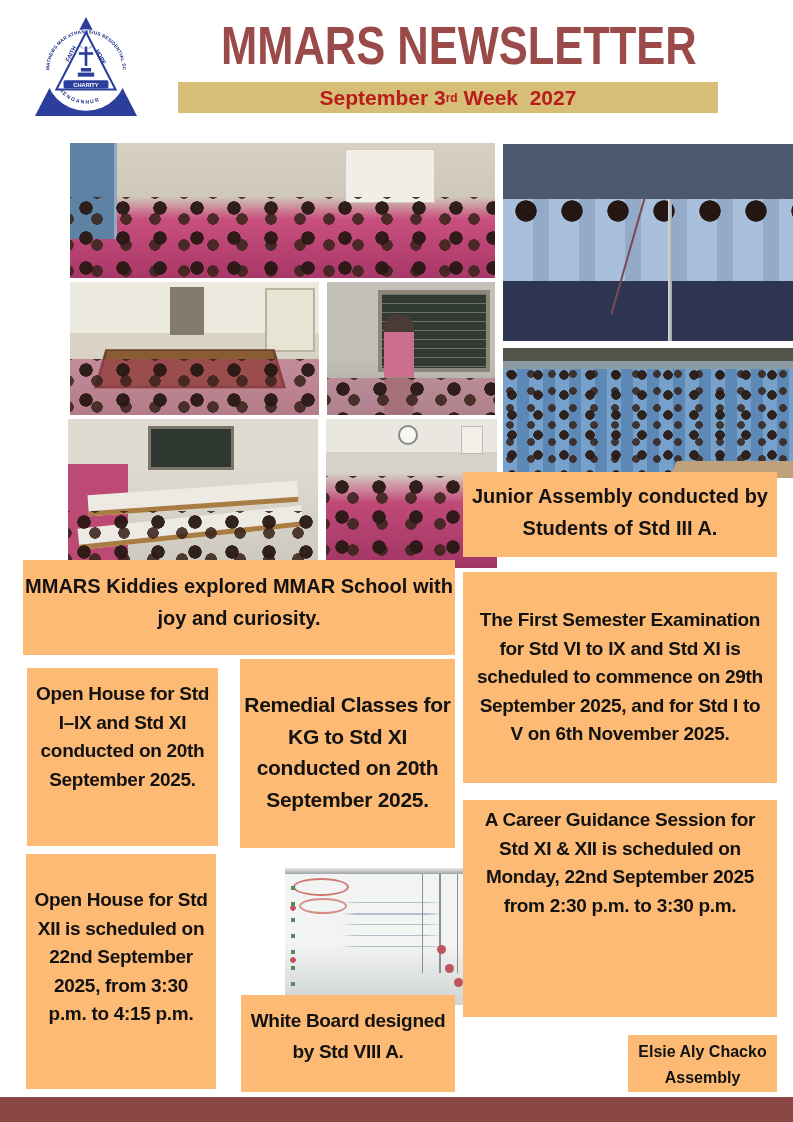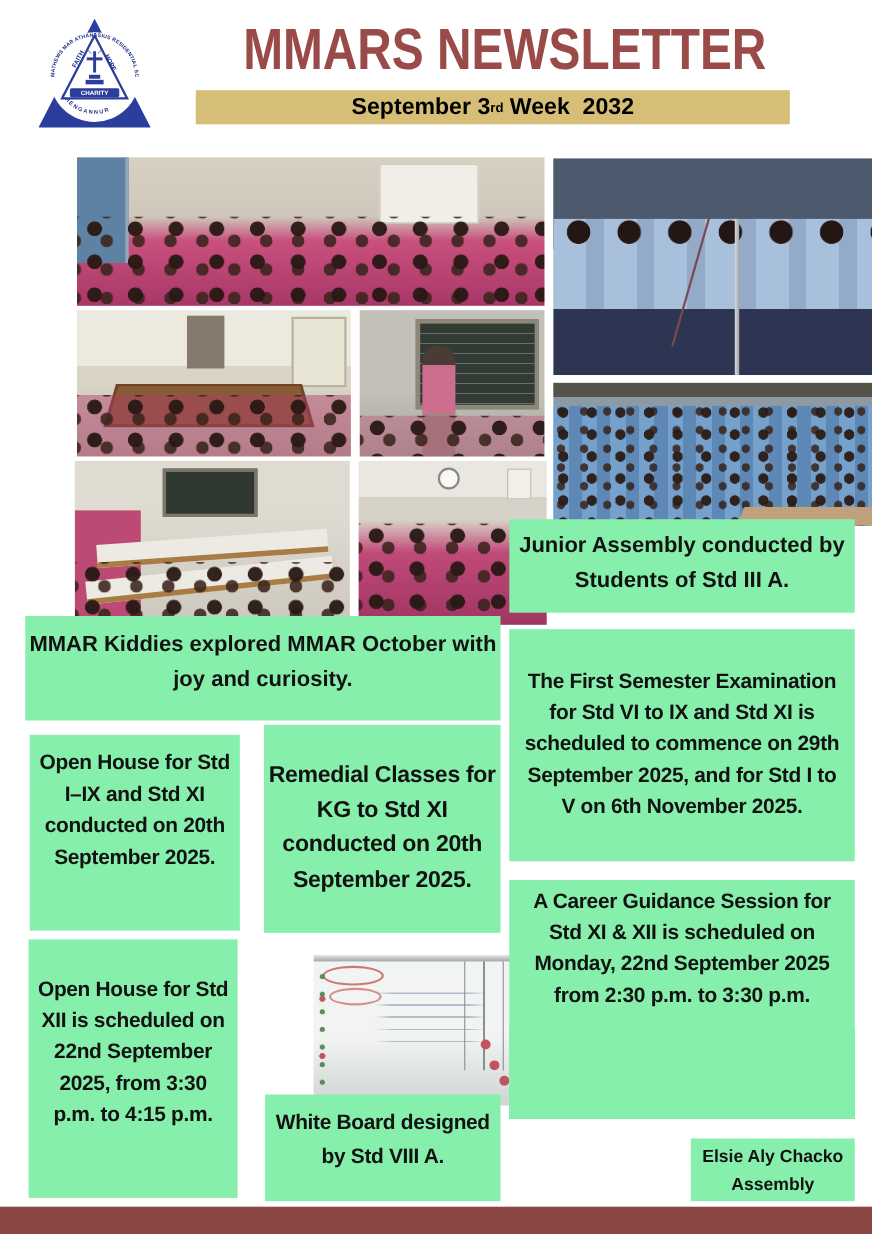--- a/index.html
+++ b/index.html
@@ -7,21 +7,21 @@
         font-family:"Liberation Sans", sans-serif;overflow:hidden;}
   .abs{position:absolute;}
 
   
   .logo-wrap{left:35px;top:16px;width:102px;height:104px;}
   .title{left:172px;top:14px;width:545px;height:64px;line-height:64px;text-align:center;
          font-size:53px;font-weight:700;color:#9a4a48;letter-spacing:0px;
          transform:scaleX(.82);transform-origin:50% 50%;white-space:nowrap;}
   .banner{left:178px;top:82px;width:540px;height:31px;background:#d6be76;
           display:flex;align-items:center;justify-content:center;
-          font-size:21px;font-weight:700;color:#000000;}
+          font-size:21px;font-weight:700;color:#b91c1c;}
   .banner sup{font-size:12px;line-height:0;}
   .pre{white-space:pre;}
 
   
   .photo{position:absolute;overflow:hidden;background:#ccc;}
   .photo > div{position:absolute;}
   .crowd{left:0;right:0;bottom:0;
     background-image:
       radial-gradient(circle 7px at 13px 9px, rgba(40,24,20,.95) 92%, transparent 100%),
       radial-gradient(circle 6px at 10px 8px, rgba(58,36,28,.88) 92%, transparent 100%);
@@ -102,21 +102,21 @@
   .pwb .fl{width:9px;height:9px;border-radius:50%;background:#c05560;}
   .pwb .f1{right:23%;top:56%;} .pwb .f2{right:19%;top:70%;} .pwb .f3{right:15%;top:80%;}
   .pwb .vine{top:10%;width:10px;height:86%;
       background-image:
         radial-gradient(circle 2.5px at 5px 6px, #5b8a5b 88%, transparent 100%),
         radial-gradient(circle 3px at 5px 26px, #c05560 88%, transparent 100%);
       background-size:10px 16px,10px 52px;}
   .pwb .vl{left:3px;} .pwb .vr{right:3px;}
 
   
-  .note{position:absolute;background:#86efac;color:#121212;font-weight:700;
+  .note{position:absolute;background:#fdba74;color:#121212;font-weight:700;
         text-align:center;white-space:pre-line;line-height:1.5;
         display:flex;justify-content:center;box-sizing:border-box;}
   .note p{margin:0;width:100%;}
   .n-kiddies{left:23px;top:560px;width:432px;height:95px;font-size:20px;line-height:1.6;padding-top:10px;}
   .n-junior{left:463px;top:472px;width:314px;height:85px;font-size:20px;line-height:1.6;padding-top:8px;}
   .n-open1{left:27px;top:668px;width:191px;height:178px;font-size:19px;letter-spacing:-.3px;padding-top:12px;}
   .n-remedial{left:240px;top:659px;width:215px;height:189px;font-size:21px;letter-spacing:-.3px;padding-top:30px;}
   .n-semester{left:463px;top:572px;width:314px;height:211px;font-size:19px;letter-spacing:-.3px;align-items:center;}
   .n-open2{left:26px;top:854px;width:190px;height:235px;font-size:19px;letter-spacing:-.3px;padding-top:32px;}
   .n-career{left:463px;top:800px;width:314px;height:217px;font-size:19px;letter-spacing:-.3px;padding-top:6px;}
@@ -160,21 +160,21 @@
         <text x="50" y="68.3" font-size="5.6" font-weight="bold" fill="#ffffff" text-anchor="middle" font-family="Liberation Sans, sans-serif">CHARITY</text>
       </g>
     </svg>
   </div>
 
   <div class="abs title">MMARS NEWSLETTER</div>
 
   <div class="abs banner">
     <span>September 3</span>
       <sup>rd</sup>
-      <span class="pre"> Week  2032</span>
+      <span class="pre"> Week  2027</span>
   </div>
 
   <figure class="photo p1" aria-label="KG students and teachers cheering together in a classroom">
     <div class="door"></div>
     <div class="chart"></div>
     <div class="crowd"></div>
   </figure>
 
   <figure class="photo p2" aria-label="Students visiting the school conference room">
     <div class="door2"></div>
@@ -220,21 +220,21 @@
     <div class="wb-name"></div>
     <div class="wb-quote"></div>
     <div class="strings"></div>
     <div class="fl f1"></div>
     <div class="fl f2"></div>
     <div class="fl f3"></div>
     <div class="vine vl"></div>
     <div class="vine vr"></div>
   </figure>
 
-  <div class="note n-kiddies"><p>MMAR Kiddies explored MMAR October with
+  <div class="note n-kiddies"><p>MMARS Kiddies explored MMAR School with
 joy and curiosity.</p></div>
   <div class="note n-junior"><p>Junior Assembly conducted by
 Students of Std III A.</p></div>
   <div class="note n-open1"><p>Open House for Std
 I–IX and Std XI
 conducted on 20th
 September 2025.</p></div>
   <div class="note n-remedial"><p>Remedial Classes for
 KG to Std XI
 conducted on 20th

